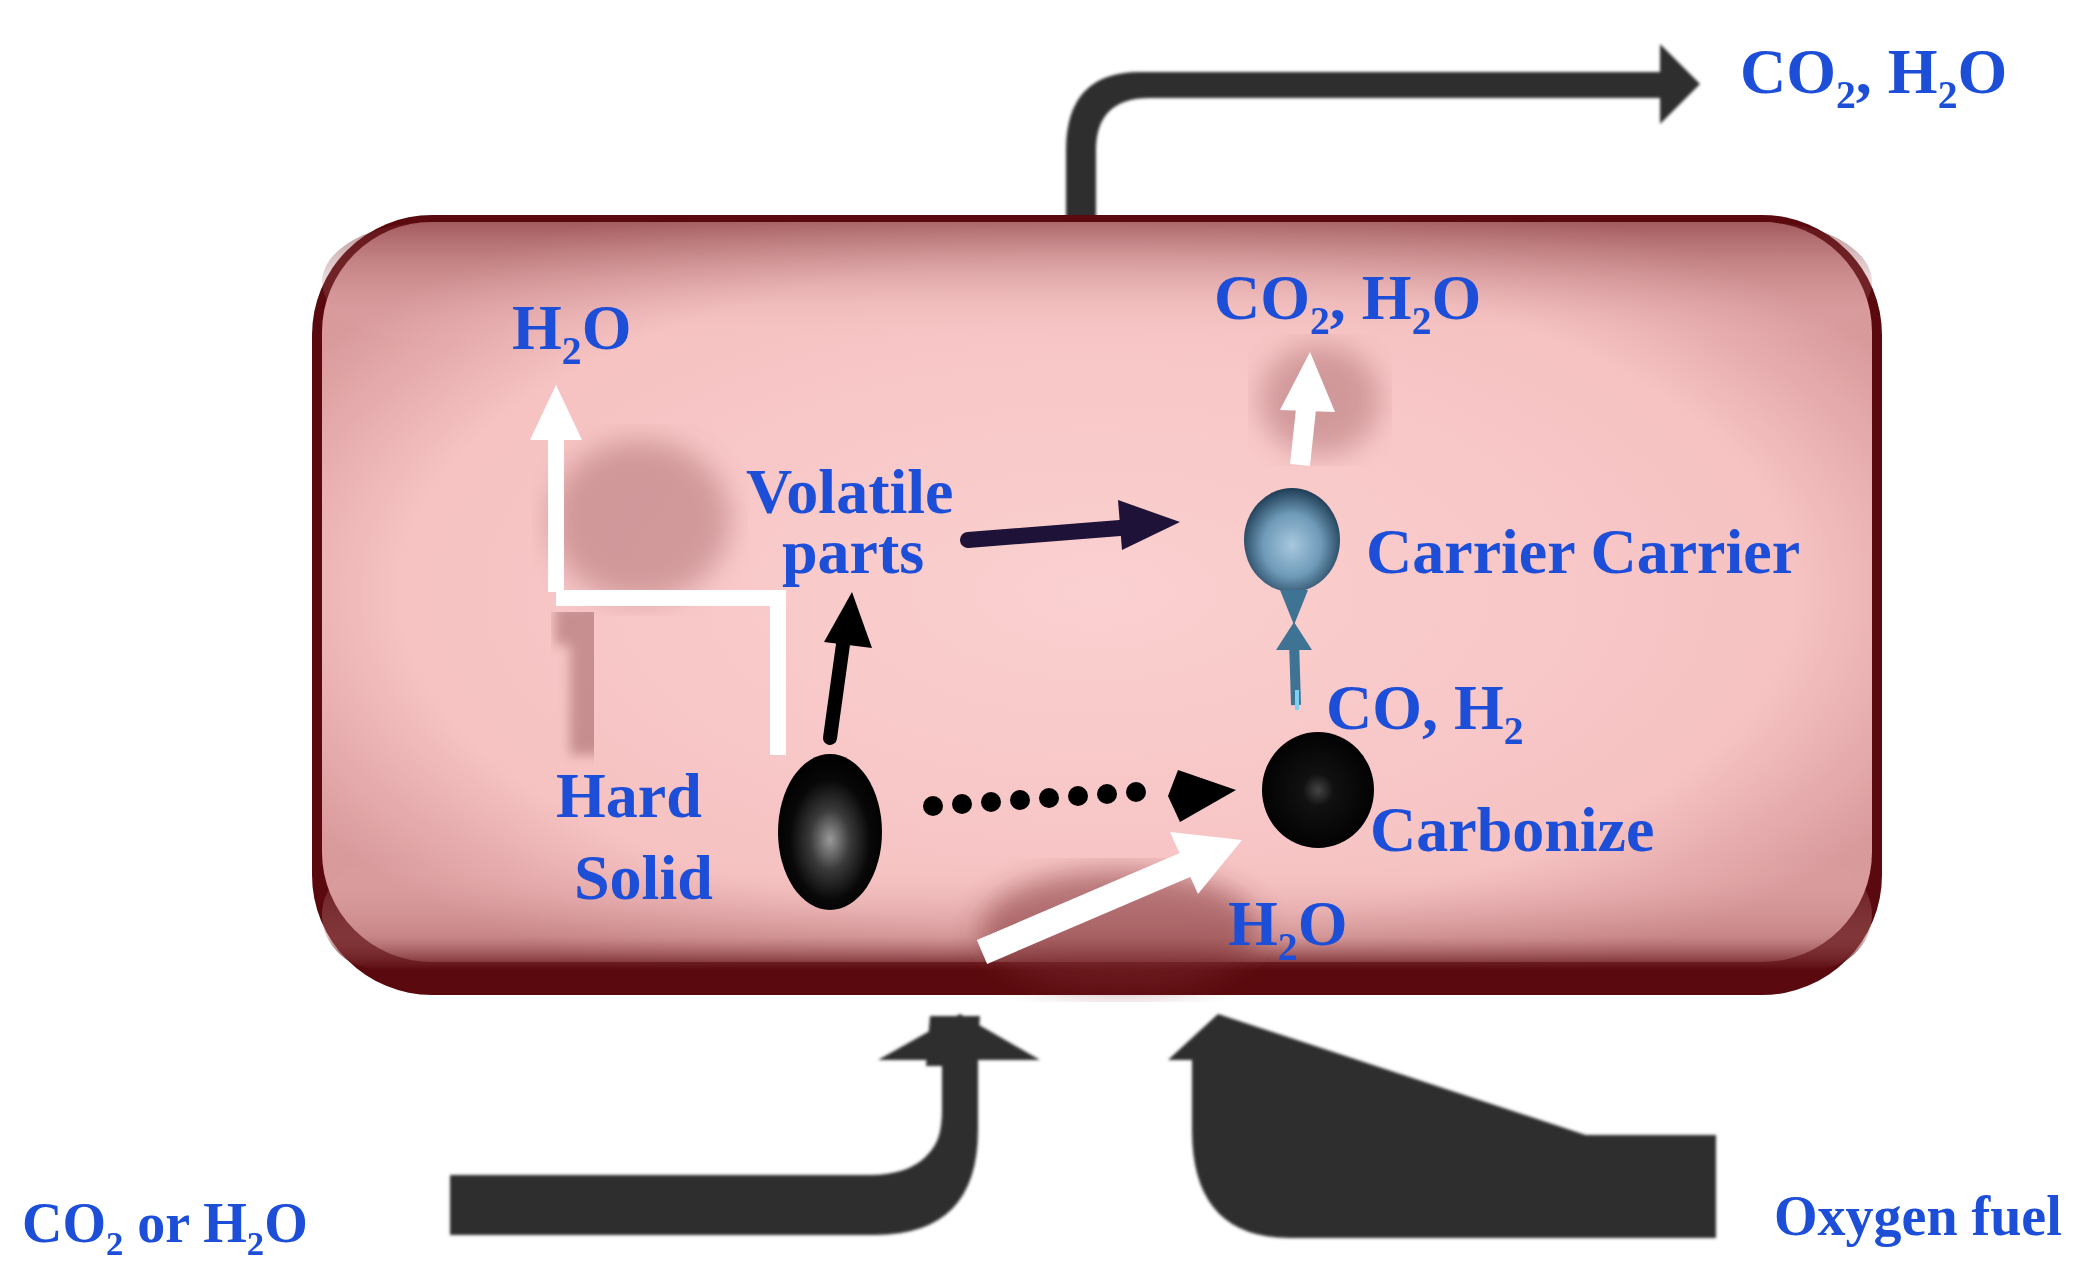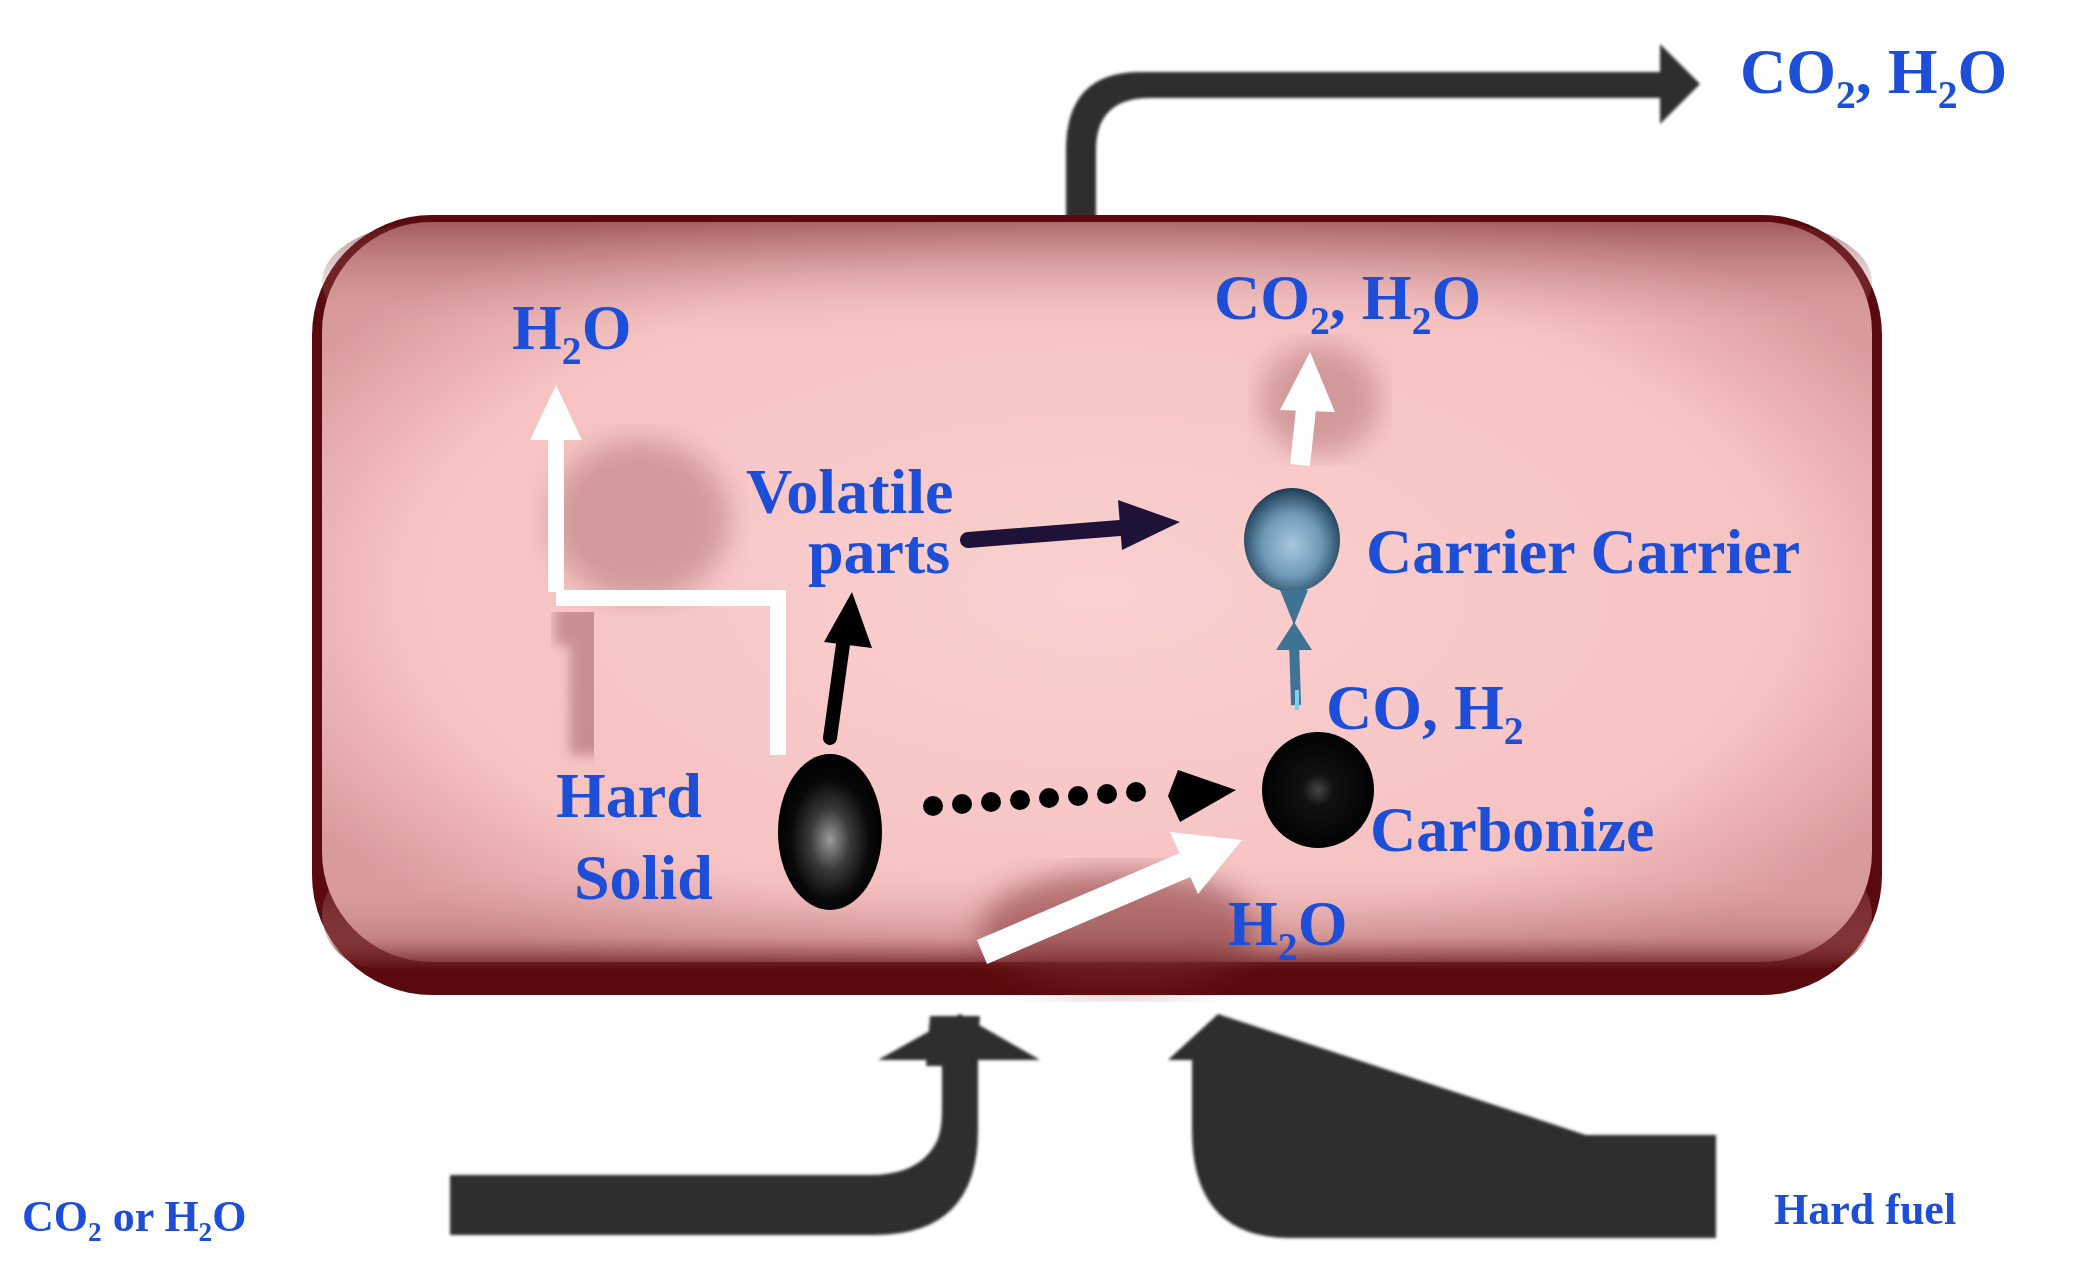--- a/index.html
+++ b/index.html
@@ -3,21 +3,21 @@
   <meta charset="utf-8">
   <style>
     html, body { margin: 0; padding: 0; background: #ffffff; }
     body { width: 2086px; height: 1280px; position: relative; overflow: hidden;
            font-family: "Liberation Serif", "DejaVu Serif", serif; }
     svg.diagram { position: absolute; left: 0; top: 0; width: 2086px; height: 1280px; }
     .lbl { position: absolute; font-weight: bold; color: #1d4ed8; white-space: nowrap;
            font-family: "Liberation Serif", "DejaVu Serif", serif; line-height: 1; }
     .lbl sub { font-size: 0.62em; vertical-align: -0.38em; line-height: 0; }
     .big { font-size: 64px; }
-    .mid { font-size: 44px; }
+    .mid { font-size: 56px; }
   </style>
 </head>
 <body>
 
 <svg class="diagram" viewBox="0 0 2086 1280" xmlns="http://www.w3.org/2000/svg">
   <defs>
     <radialGradient id="reactorGrad" cx="50%" cy="50%" r="60%">
       <stop offset="0%" stop-color="#fbd0d0"></stop>
       <stop offset="75%" stop-color="#f6c2c2"></stop>
       <stop offset="100%" stop-color="#d99a9c"></stop>
@@ -137,28 +137,28 @@
   </g>
 </svg>
 
 <div class="lbl big" style="left:1740px; top:40px;"><span>CO</span><sub>2</sub><span>, H</span><sub>2</sub><span>O</span></div>
 
 <div class="lbl big" style="left:512px; top:296px;"><span>H</span><sub>2</sub><span>O</span></div>
 
 <div class="lbl big" style="left:1214px; top:266px;"><span>CO</span><sub>2</sub><span>, H</span><sub>2</sub><span>O</span></div>
 
 <div class="lbl big" style="left:746px; top:460px;">Volatile</div>
-<div class="lbl big" style="left:782px; top:520px;margin-left:26px;">parts</div>
+<div class="lbl big" style="left:782px; top:520px;">parts</div>
 
 <div class="lbl big" style="left:1366px; top:520px;">Carrier Carrier</div>
 
 <div class="lbl big" style="left:1326px; top:676px;text-align:center;"><span>CO, H</span><sub>2</sub></div>
 
 <div class="lbl big" style="left:556px; top:764px;">Hard</div>
 <div class="lbl big" style="left:574px; top:846px;">Solid</div>
 
 <div class="lbl big" style="left:1370px; top:798px;">Carbonize</div>
 
 <div class="lbl big" style="left:1228px; top:892px;"><span>H</span><sub>2</sub><span>O</span></div>
 
 <div class="lbl mid" style="left:22px; top:1195px;"><span>CO</span><sub>2</sub><span> or H</span><sub>2</sub><span>O</span></div>
 
-<div class="lbl mid" style="left:1774px; top:1188px;">Hard fuel</div>
+<div class="lbl mid" style="left:1774px; top:1188px;">Oxygen fuel</div>
 
 </body></html>

